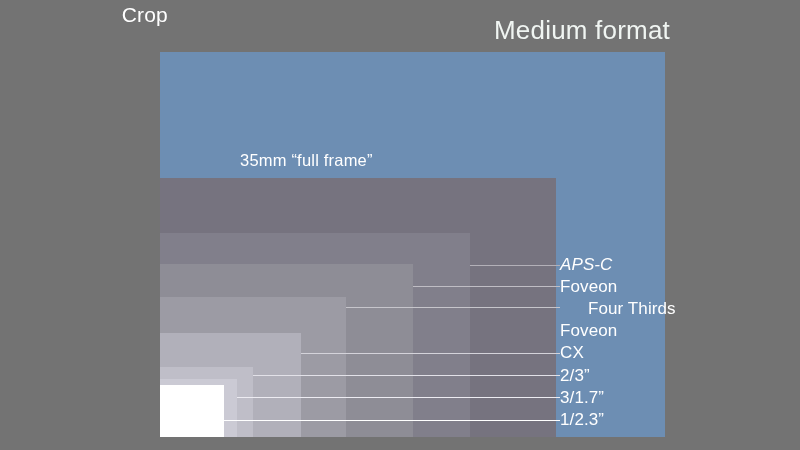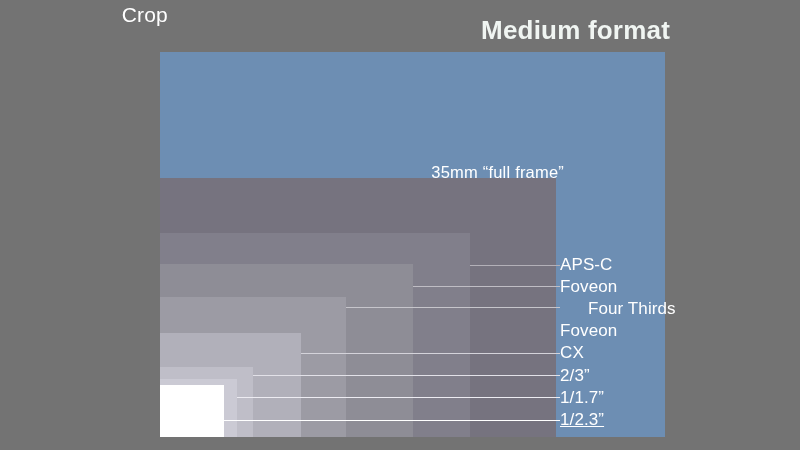--- a/index.html
+++ b/index.html
@@ -59,34 +59,32 @@
   #medium-format-title {
     position: absolute;
     left: 380px;
     top: 14px;
     width: 290px;
     text-align: right;
     color: #f0f5f2;
     font-size: 26px;
     line-height: 32px;
     letter-spacing: 0.2px;
-    font-weight: bold;
   }
 
   #full-frame-title {
     position: absolute;
-    left: 254px;
+    left: 240px;
     top: 150px;
     width: 310px;
-    text-align: right;
+    text-align: left;
     color: #ffffff;
     font-size: 16.5px;
     line-height: 20px;
     letter-spacing: 0.2px;
-    margin-top: 12px;
   }
 </style>
 </head>
 <body>
 
 <div id="stage">
 
   <div id="rect-layer">
       <div class="sensor-rect" style="left: 160px; top: 52px; width: 505px; height: 385px; background: rgb(109, 142, 179);"></div>
       <div class="sensor-rect" style="left: 160px; top: 178px; width: 396px; height: 259px; background: rgb(118, 115, 127);"></div>
@@ -112,23 +110,23 @@
 
   <div id="crop-factor-title">
     <div>Crop</div>
   </div>
 
   <div id="medium-format-title">Medium format</div>
 
   <div id="full-frame-title">35mm “full frame”</div>
 
   <div id="label-layer">
-      <div class="side-label" style="top: 254px;">APS-C</div>
+      <div class="side-label" style="top: 254px; font-style: italic;">APS-C</div>
       <div class="side-label" style="top: 276px;">Foveon</div>
       <div class="side-label" style="top: 298px; margin-left: 28px;">Four Thirds</div>
       <div class="side-label" style="top: 320px;">Foveon</div>
       <div class="side-label" style="top: 342px; text-align: right;">CX</div>
       <div class="side-label" style="top: 365px; text-align: center;">2/3”</div>
-      <div class="side-label" style="top: 387px;">1/1.7”</div>
-      <div class="side-label" style="top: 409px; text-decoration: underline;">1/2.3”</div>
+      <div class="side-label" style="top: 387px;">3/1.7”</div>
+      <div class="side-label" style="top: 409px;">1/2.3”</div>
     </div>
 
 </div>
 
 </body></html>

